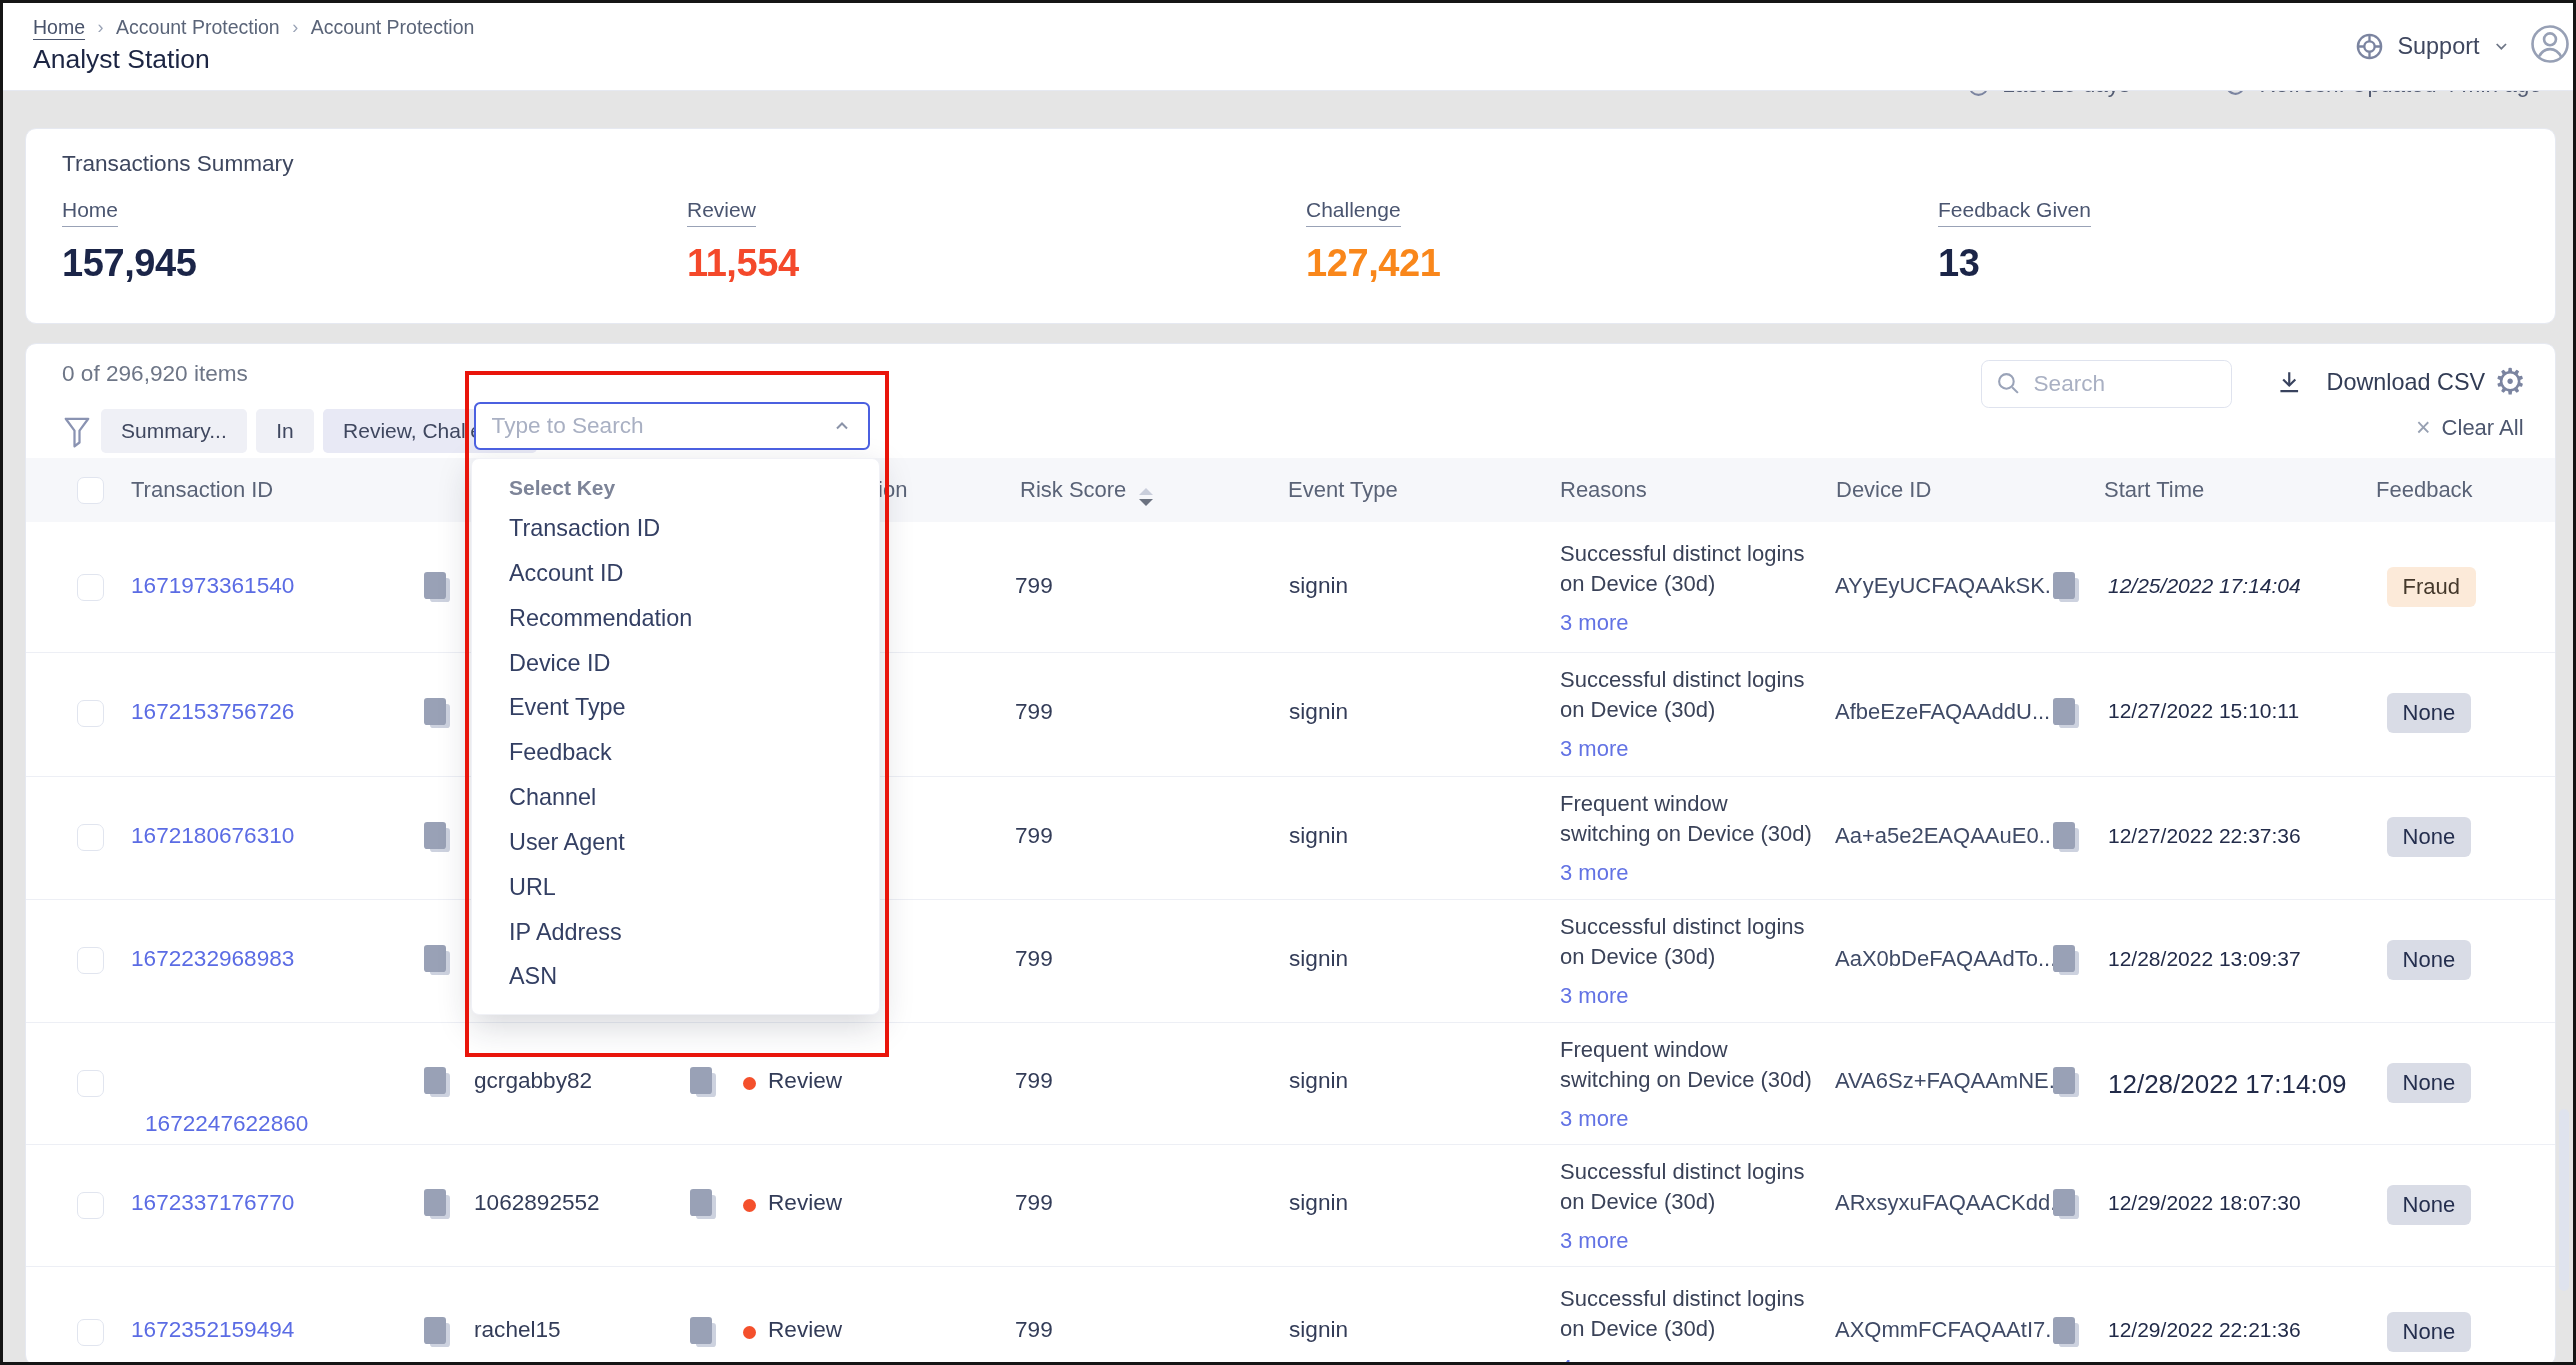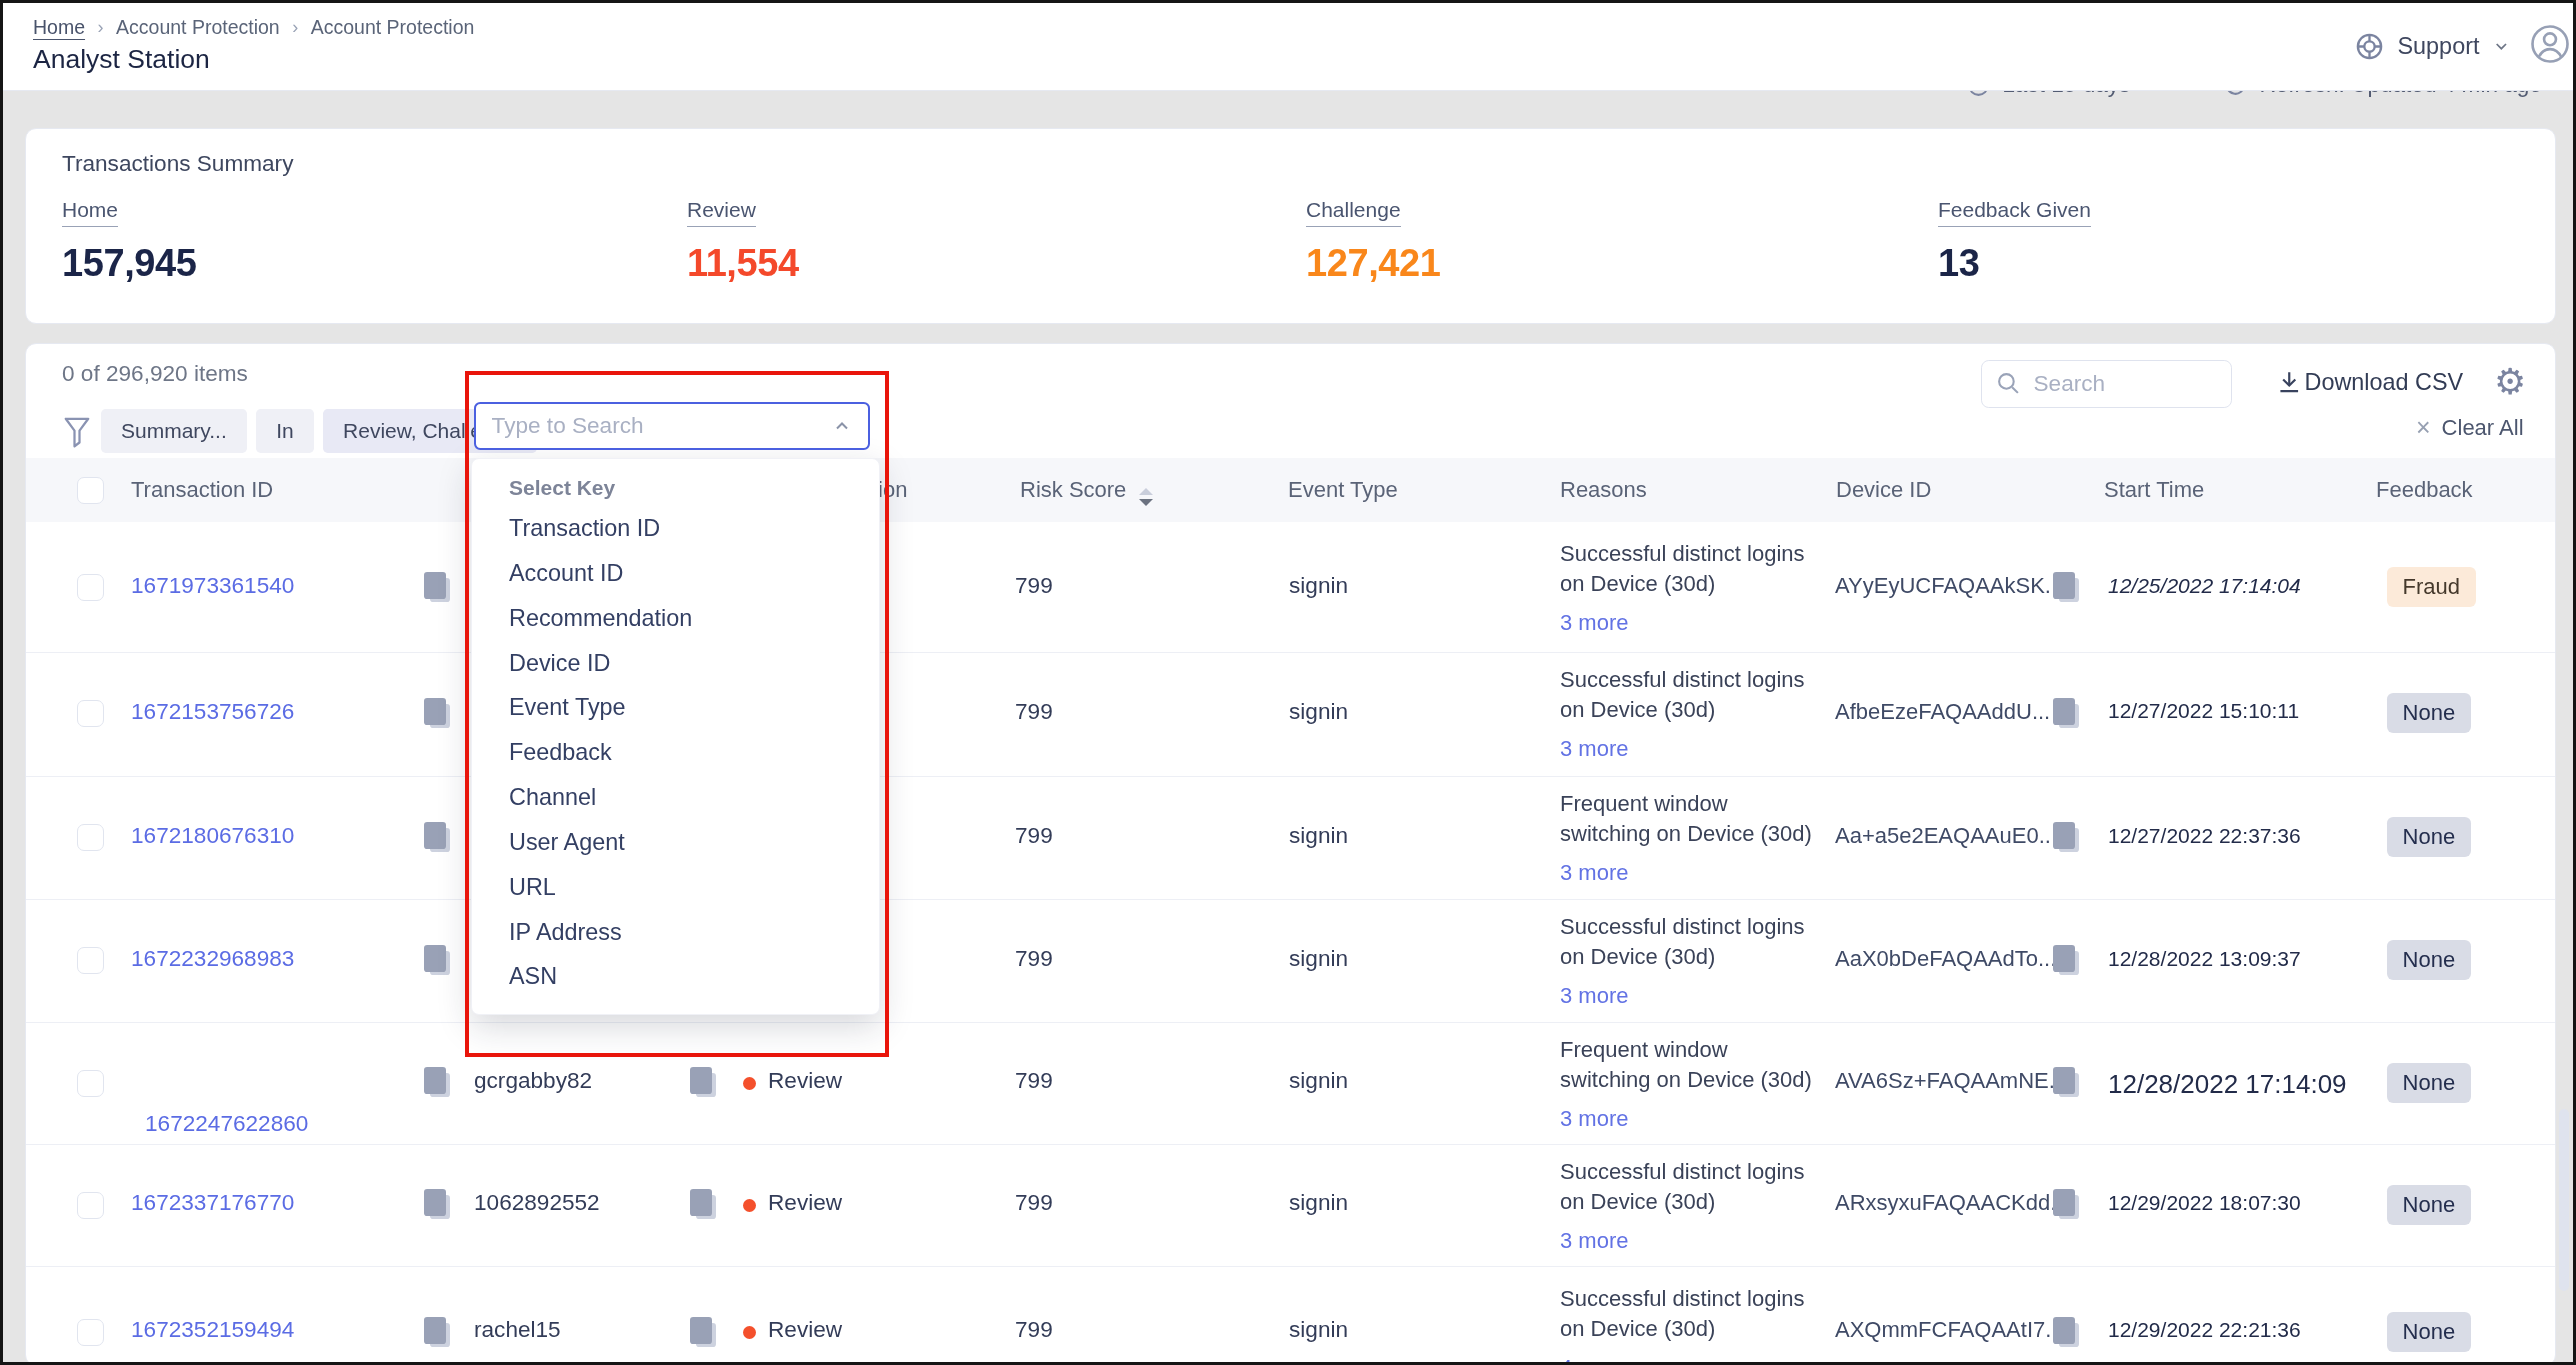--- a/index.html
+++ b/index.html
@@ -28,21 +28,21 @@
 
   .summary-title{position:absolute;left:36px;top:22px;font-size:22.6px;color:#3e475f;}
   .metric{position:absolute;top:69px;}
   .metric-label{display:inline-block;font-size:21px;color:#4a5570;border-bottom:1.6px solid #99a2b6;padding-bottom:3.9px;cursor:pointer;}
   .metric-value{font-size:38px;font-weight:bold;margin-top:15.6px;letter-spacing:-0.4px;}
 
   
   .items-count{position:absolute;left:36px;top:17px;font-size:22.6px;color:#6e7687;}
   .searchbox{position:absolute;left:1955px;top:15.6px;width:251px;height:48px;border:1.6px solid #dfe3ee;border-radius:7.8px;
              display:flex;align-items:center;gap:12.5px;padding:0 14px;box-sizing:border-box;font-size:22.6px;color:#a9b0c3;background:#fff;}
-  .download{position:absolute;left:2250px;top:25px;display:flex;align-items:center;gap:2px;font-size:23.4px;color:#323c55;cursor:pointer;}
+  .download{position:absolute;left:2250px;top:25px;display:flex;align-items:center;gap:24px;font-size:23.4px;color:#323c55;cursor:pointer;}
   .gearbtn{position:absolute;left:2468px;top:17px;font-size:36px;color:#7b84a0;cursor:pointer;}
   .clearall{position:absolute;left:2390px;top:69px;display:flex;align-items:center;gap:11px;font-size:22px;color:#4c566e;cursor:pointer;}
   .clear-x{color:#97a0b2;font-size:25px;}
   .chiprow{position:absolute;left:75px;top:65px;display:flex;gap:9.4px;align-items:center;}
   .funnel{position:absolute;left:36px;top:72px;}
   .chip{display:inline-flex;align-items:center;height:44px;padding:0 20px;background:#eff0f6;border-radius:4.7px;
         font-size:21px;color:#3f475f;white-space:nowrap;cursor:pointer;}
   .chip.lav{background:#e8e9f5;}
 
   

